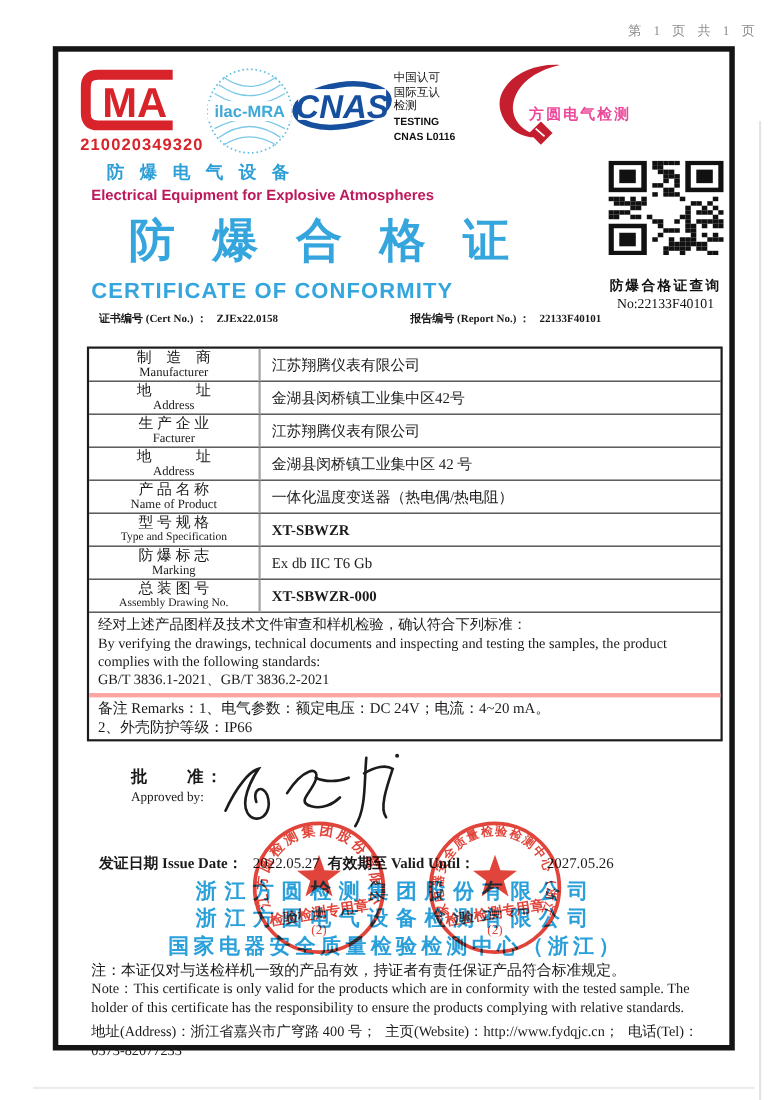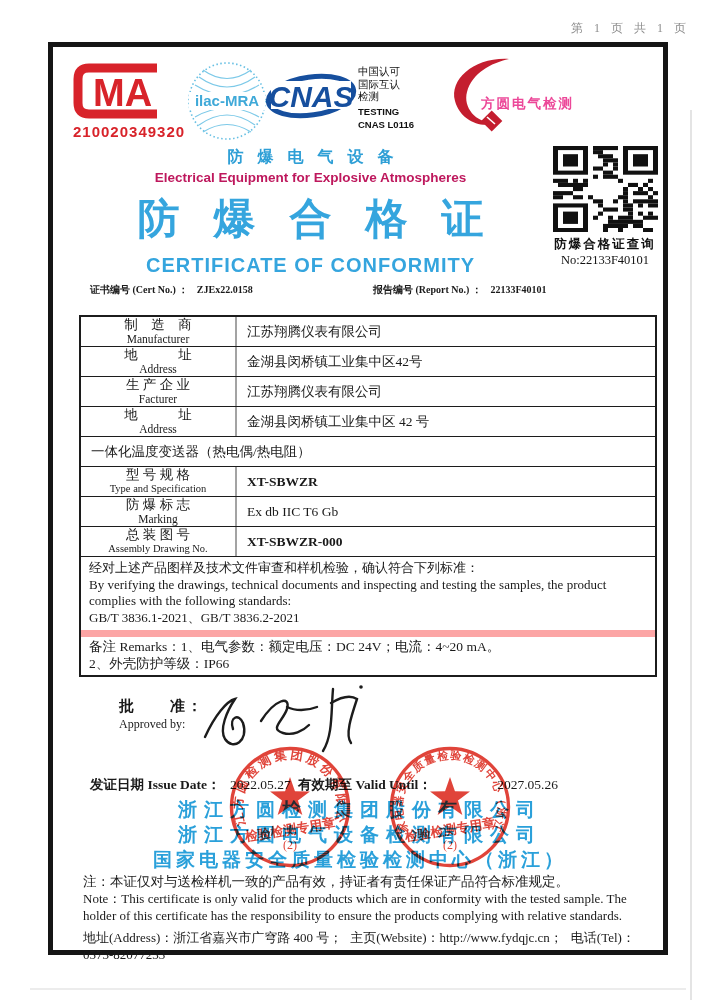--- a/index.html
+++ b/index.html
@@ -15,41 +15,41 @@
   
   .cma-num { position:absolute; left:20px; top:76px; color:#d8232a; font-family:"Liberation Sans",sans-serif; font-weight:bold; font-size:15px; letter-spacing:1px; }
   .cnas-side { position:absolute; left:305px; top:18px; font-family:"Liberation Sans",sans-serif; font-size:10.5px; line-height:12.5px; color:#111; }
   .cnas-sub { font-weight:bold; font-size:9.5px; line-height:11px; margin-top:3px; }
   .fy-label { position:absolute; left:428px; top:48px; font-size:13.5px; color:#ec4899; letter-spacing:2px; font-weight:bold; }
 
   
   .qr-wrap { position:absolute; left:499px; top:99px; width:106px; text-align:center; }
   .qr-box { width:105px; height:86px; overflow:hidden; margin:0 auto; }
   .qr-box svg { transform:scale(1,0.82); transform-origin:0 0; }
-  .qr-cap1 { font-size:12.5px; font-weight:bold; letter-spacing:2px; margin-top:4px; color:#111; }
+  .qr-cap1 { font-size:12.5px; font-weight:bold; letter-spacing:2px; margin-top:20px; color:#111; }
   .qr-cap2 { font-size:12.5px; color:#111; }
 
   
-  .titles { position:absolute; left:30px; top:100px; width:455px; text-align:center; }
+  .titles { position:absolute; left:30px; top:100px; width:455px; }
   .t-cn-small { color:#2e9fd6; font-size:16px; font-weight:bold; letter-spacing:14px; text-indent:14px; }
   .t-en-small { color:#be185d; font-family:"Liberation Sans",sans-serif; font-weight:bold; font-size:13.5px; margin-top:2px; }
   .t-cn-big { color:#35a5de; font-size:42px; font-weight:bold; letter-spacing:34px; text-indent:34px; margin-top:6px; white-space:nowrap; }
   .t-en-big { color:#35a5de; font-family:"Liberation Sans",sans-serif; font-size:20px; font-weight:bold; letter-spacing:1px; margin-top:7px; }
 
   
   .certline { position:absolute; left:37px; top:236px; width:560px; font-size:10px; font-weight:bold; white-space:nowrap; }
   .certline .rep { position:absolute; left:283px; top:0; }
 
   
   .tbl { position:absolute; left:26px; top:268px; width:578px; border:2px solid #1c1c1c; font-size:13.5px; }
   .trow { display:flex; border-bottom:1px solid #1c1c1c; height:30px; }
   .th { width:156px; border-right:2px solid #a3a3a3; display:flex; flex-direction:column; align-items:center; justify-content:center; line-height:14px; text-align:center; }
   .th .en { font-size:11.5px; }
   .td { flex:1; display:flex; align-items:center; padding-left:10px; }
-  .std { padding:3px 8px 4px 8px; line-height:16.5px; font-size:13px; border-bottom:7px solid #fca5a5; }
+  .std { padding:3px 8px 4px 8px; line-height:16.5px; font-size:13px; border-bottom:4px solid #fca5a5; }
   .rem { padding:2px 8px 3px 8px; line-height:16.5px; font-size:13.5px; }
 
   
   .approve { position:absolute; left:66px; top:650px; }
   .approve .cn { font-size:15px; font-weight:bold; letter-spacing:2px; }
   .approve .en { font-size:12px; margin-top:1px; }
   .sig { position:absolute; left:138px; top:630px; z-index:4; }
 
   
   .dates { position:absolute; left:37px; top:729px; width:560px; font-size:13.5px; white-space:nowrap; }
@@ -285,20 +285,24 @@
       <div class="td">江苏翔腾仪表有限公司</div>
     </div>
     <div class="trow">
       <div class="th">
           <div>地　　　址</div>
           <div class="en">Address</div>
         </div>
       <div class="td">金湖县闵桥镇工业集中区 42 号</div>
     </div>
     <div class="trow">
+      <div class="th">
+          <div>产 品 名 称</div>
+          <div class="en">Name of Product</div>
+        </div>
       <div class="td">一体化温度变送器（热电偶/热电阻）</div>
     </div>
     <div class="trow">
       <div class="th">
           <div>型 号 规 格</div>
           <div class="en" style="font-size:10.5px">Type and Specification</div>
         </div>
       <div class="td" style="font-weight:bold">XT-SBWZR</div>
     </div>
     <div class="trow">

